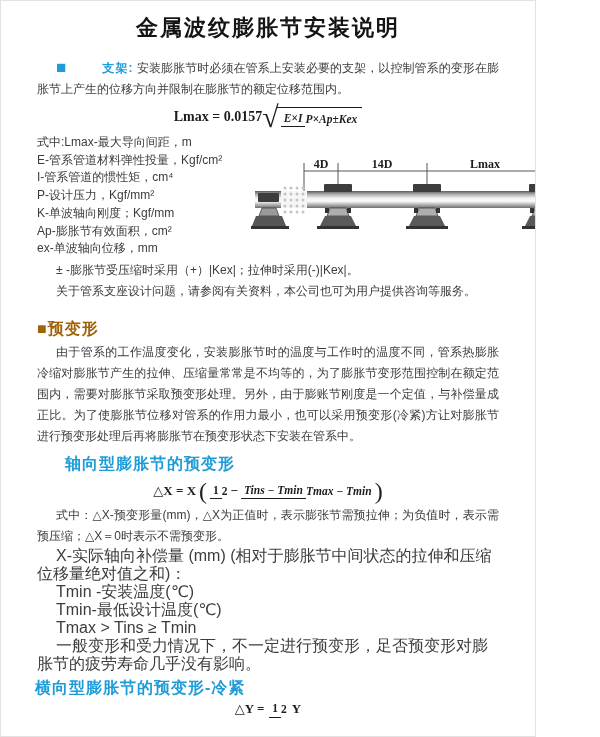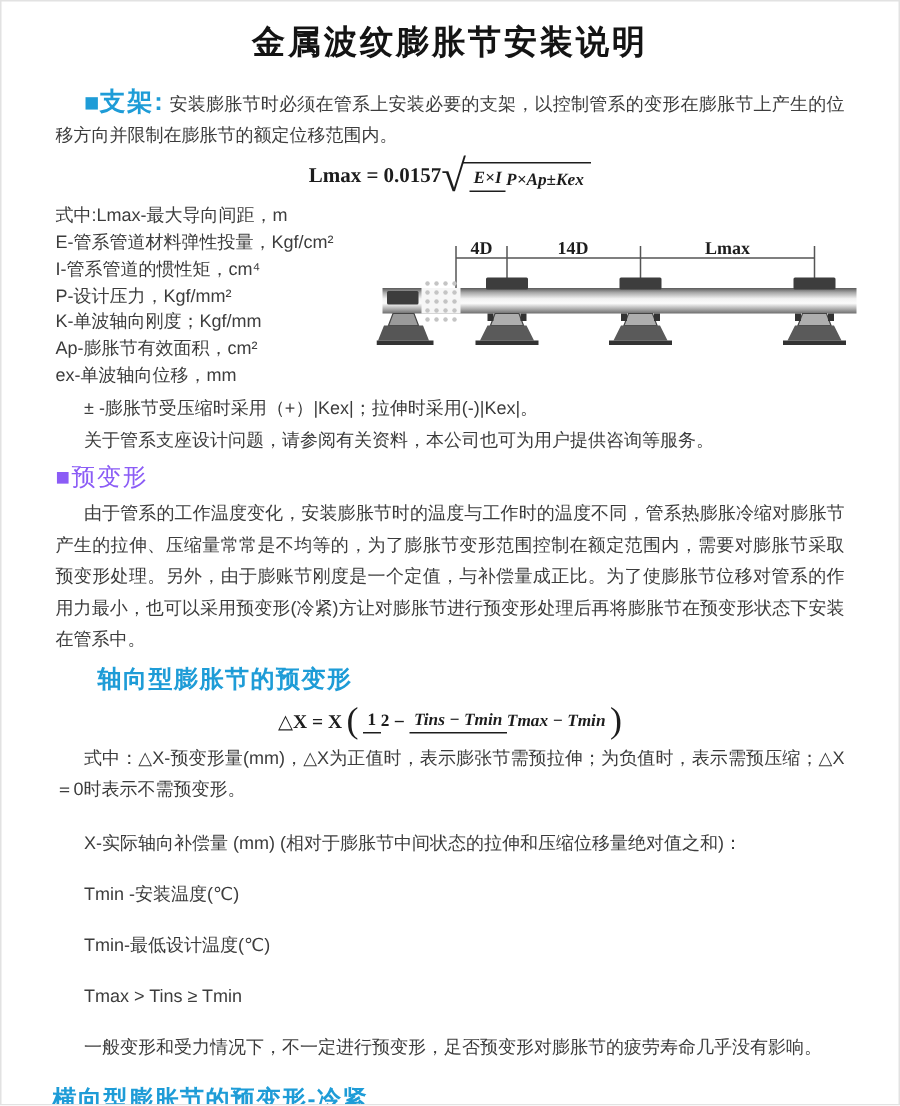--- a/index.html
+++ b/index.html
@@ -1,29 +1,29 @@
 <!DOCTYPE html>
 <html><head>
 <meta charset="utf-8">
 <style>
   html,body{margin:0;padding:0;background:#fff;}
   .page{
-    position:relative;width:600px;height:737px;box-sizing:border-box;
+    position:relative;width:536px;height:737px;box-sizing:border-box;
     border:1px solid #e2e2e2;background:#fff;overflow:hidden;
     font-family:"Liberation Sans","DejaVu Sans",sans-serif;color:#3c3c3c;
   }
   .title{margin:12px 0 0;text-align:center;font-size:22px;line-height:30px;
     font-weight:bold;color:#141414;letter-spacing:2px;}
   .p{margin:0 36px;font-size:12px;line-height:21px;text-align:justify;color:#3c3c3c;}
   .indent{text-indent:19px;}
   .mt14{margin-top:14px;}
   .sec-head{color:#1e9cd7;font-weight:bold;}
   .sec-head .bullet{font-size:17px;vertical-align:-1px;}
-  .sec-head .lbl{font-size:17px;letter-spacing:1px;}
-  .sec-title{margin:4px 36px 2px;color:#8b5cf6;font-weight:normal;font-size:16px;
+  .sec-head .lbl{font-size:12px;letter-spacing:1px;margin-left:36px;}
+  .sec-title{margin:16px 36px 2px;color:#a16207;font-weight:bold;font-size:16px;
     line-height:22px;letter-spacing:1px;}
   .sub-head{margin:6px 0 0 64px;color:#1e9cd7;font-weight:bold;font-size:16px;
     line-height:22px;letter-spacing:1px;}
   .sub-head2{margin:4px 0 0 34px;color:#1e9cd7;font-weight:bold;font-size:16px;
     line-height:22px;letter-spacing:1px;}
   
   .formula{font-family:"Liberation Serif","DejaVu Serif",serif;color:#1d1d1d;
     display:flex;justify-content:center;align-items:center;}
   .f1{margin:4px 0 2px;font-size:14px;font-weight:bold;gap:0;}
   .f2{margin:4px 0 2px;font-size:13px;font-weight:bold;gap:3px;}
@@ -34,21 +34,21 @@
   .frac .den{padding-top:1px;}
   .f-it{font-style:italic;}
   .sqrt{display:inline-flex;align-items:center;}
   .sqrt-sym{font-size:30px;font-weight:400;line-height:26px;margin-right:-3px;}
   .sqrt-body{border-top:1.5px solid #1d1d1d;padding:2px 5px 0 5px;}
   .big-paren{font-size:24px;font-weight:400;line-height:24px;}
   
   .mid{display:flex;margin:0 0 0 36px;align-items:center;}
   .vars{width:214px;font-size:12px;line-height:17.8px;flex:none;}
   .diagram{margin-top:26px;flex:none;}
-  .axial-lines div{margin:16px 36px;font-size:12px;line-height:18px;text-indent:19px;}
+  .axial-lines div{margin:0 36px;font-size:16px;line-height:18px;text-indent:19px;}
   .lh21{line-height:21px;}
 </style>
 </head>
 <body>
 
 <div class="page">
 
   <h1 class="title">金属波纹膨胀节安装说明</h1>
 
   <p class="p indent mt14">

